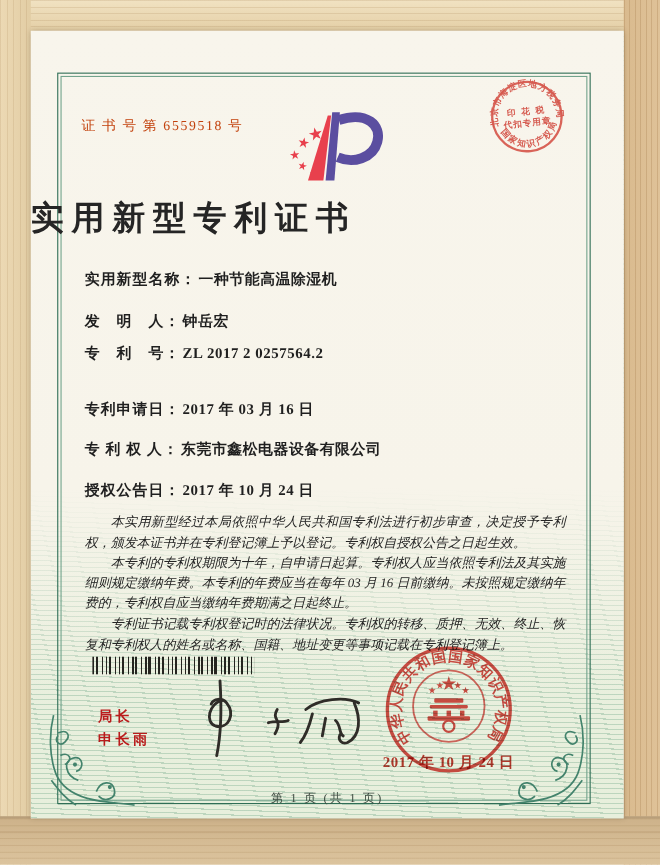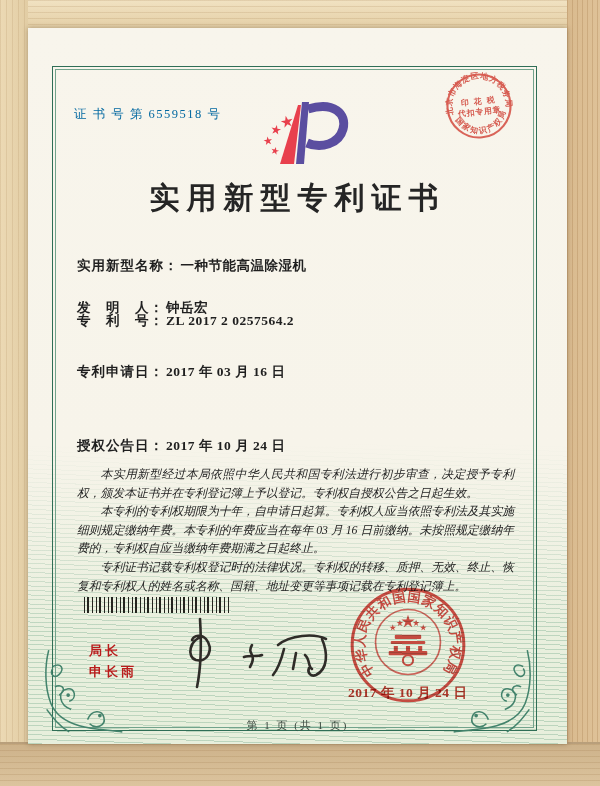--- a/index.html
+++ b/index.html
@@ -31,22 +31,22 @@
   }
   .guilloche{position:absolute;inset:0;pointer-events:none;
     background:
       linear-gradient(180deg,#f8f5ec 0%,#f7f4ea 58%,rgba(247,244,234,0) 84%),
       repeating-linear-gradient(2deg,rgba(104,162,130,.34) 0 1px,rgba(0,0,0,0) 1px 4.5px),
       linear-gradient(180deg,#f2f1e4,#e7efdc);}
   .border-frame{position:absolute;left:24px;top:38px;right:30px;bottom:13px;
     border:1.6px solid #2f6e56;}
   .border-frame::after{content:"";position:absolute;inset:2px;border:1px solid #72a38c;}
   
-  .cert-no{position:absolute;left:46px;top:78px;font-size:12.5px;letter-spacing:1.5px;color:#0369a1;}
-  .title{position:absolute;left:0;right:0;top:150px;text-align:center;
+  .cert-no{position:absolute;left:46px;top:78px;font-size:12.5px;letter-spacing:1.5px;color:#c2410c;}
+  .title{position:absolute;left:0;right:0;top:150px;
     font-size:30px;font-weight:600;letter-spacing:7px;color:#252525;}
   .field{position:absolute;left:49px;font-size:13.5px;color:#1f1f1f;white-space:nowrap;}
   .field .lab{font-weight:600;letter-spacing:1px;}
   .field .val{font-weight:600;margin-left:2px;letter-spacing:.5px;}
   .paras{position:absolute;left:49px;top:437px;width:437px;}
   .paras p{margin:0;text-indent:2em;font-size:11.8px;line-height:18.6px;
     text-align:justify;font-style:italic;color:#242424;}
   .barcode{position:absolute;left:56px;top:569px;width:147px;height:16px;
     background:repeating-linear-gradient(90deg,#24241f 0 1.5px,rgba(0,0,0,0) 1.5px 3px,
       #24241f 3px 5px,rgba(0,0,0,0) 5px 8.5px,#24241f 8.5px 9.5px,rgba(0,0,0,0) 9.5px 12px);}
@@ -112,31 +112,34 @@
       </text>
       <text x="40" y="38" text-anchor="middle" font-size="7.5" letter-spacing="1.5">印 花 税</text>
       <text x="40" y="48" text-anchor="middle" font-size="7.5" letter-spacing="0.8">代扣专用章</text>
       <text font-size="7.6" letter-spacing="1.4">
         <textPath href="#taxBot" startOffset="2">国家知识产权局</textPath>
       </text>
     </svg>
 
     <div class="title">实用新型专利证书</div>
 
-    <div class="field" style="top:229px">
+    <div class="field" style="top:217px">
       <span class="lab">实用新型名称：</span><span class="val">一种节能高温除湿机</span>
     </div>
-    <div class="field" style="top:271px">
+    <div class="field" style="top:255px">
       <span class="lab">发　明　人：</span><span class="val">钟岳宏</span>
     </div>
     <div class="field" style="top:284px">
       <span class="lab">专　利　号：</span><span class="val">ZL 2017 2 0257564.2</span>
     </div>
     <div class="field" style="top:335px">
       <span class="lab">专利申请日：</span><span class="val">2017 年 03 月 16 日</span>
+    </div>
+    <div class="field" style="top:372px">
+      <span class="lab">专 利 权 人：</span><span class="val">东莞市鑫松电器设备有限公司</span>
     </div>
     <div class="field" style="top:409px">
       <span class="lab">授权公告日：</span><span class="val">2017 年 10 月 24 日</span>
     </div>
 
     <div class="paras">
       <p>本实用新型经过本局依照中华人民共和国专利法进行初步审查，决定授予专利权，颁发本证书并在专利登记簿上予以登记。专利权自授权公告之日起生效。</p>
       <p>本专利的专利权期限为十年，自申请日起算。专利权人应当依照专利法及其实施细则规定缴纳年费。本专利的年费应当在每年 03 月 16 日前缴纳。未按照规定缴纳年费的，专利权自应当缴纳年费期满之日起终止。</p>
       <p>专利证书记载专利权登记时的法律状况。专利权的转移、质押、无效、终止、恢复和专利权人的姓名或名称、国籍、地址变更等事项记载在专利登记簿上。</p>
     </div>

